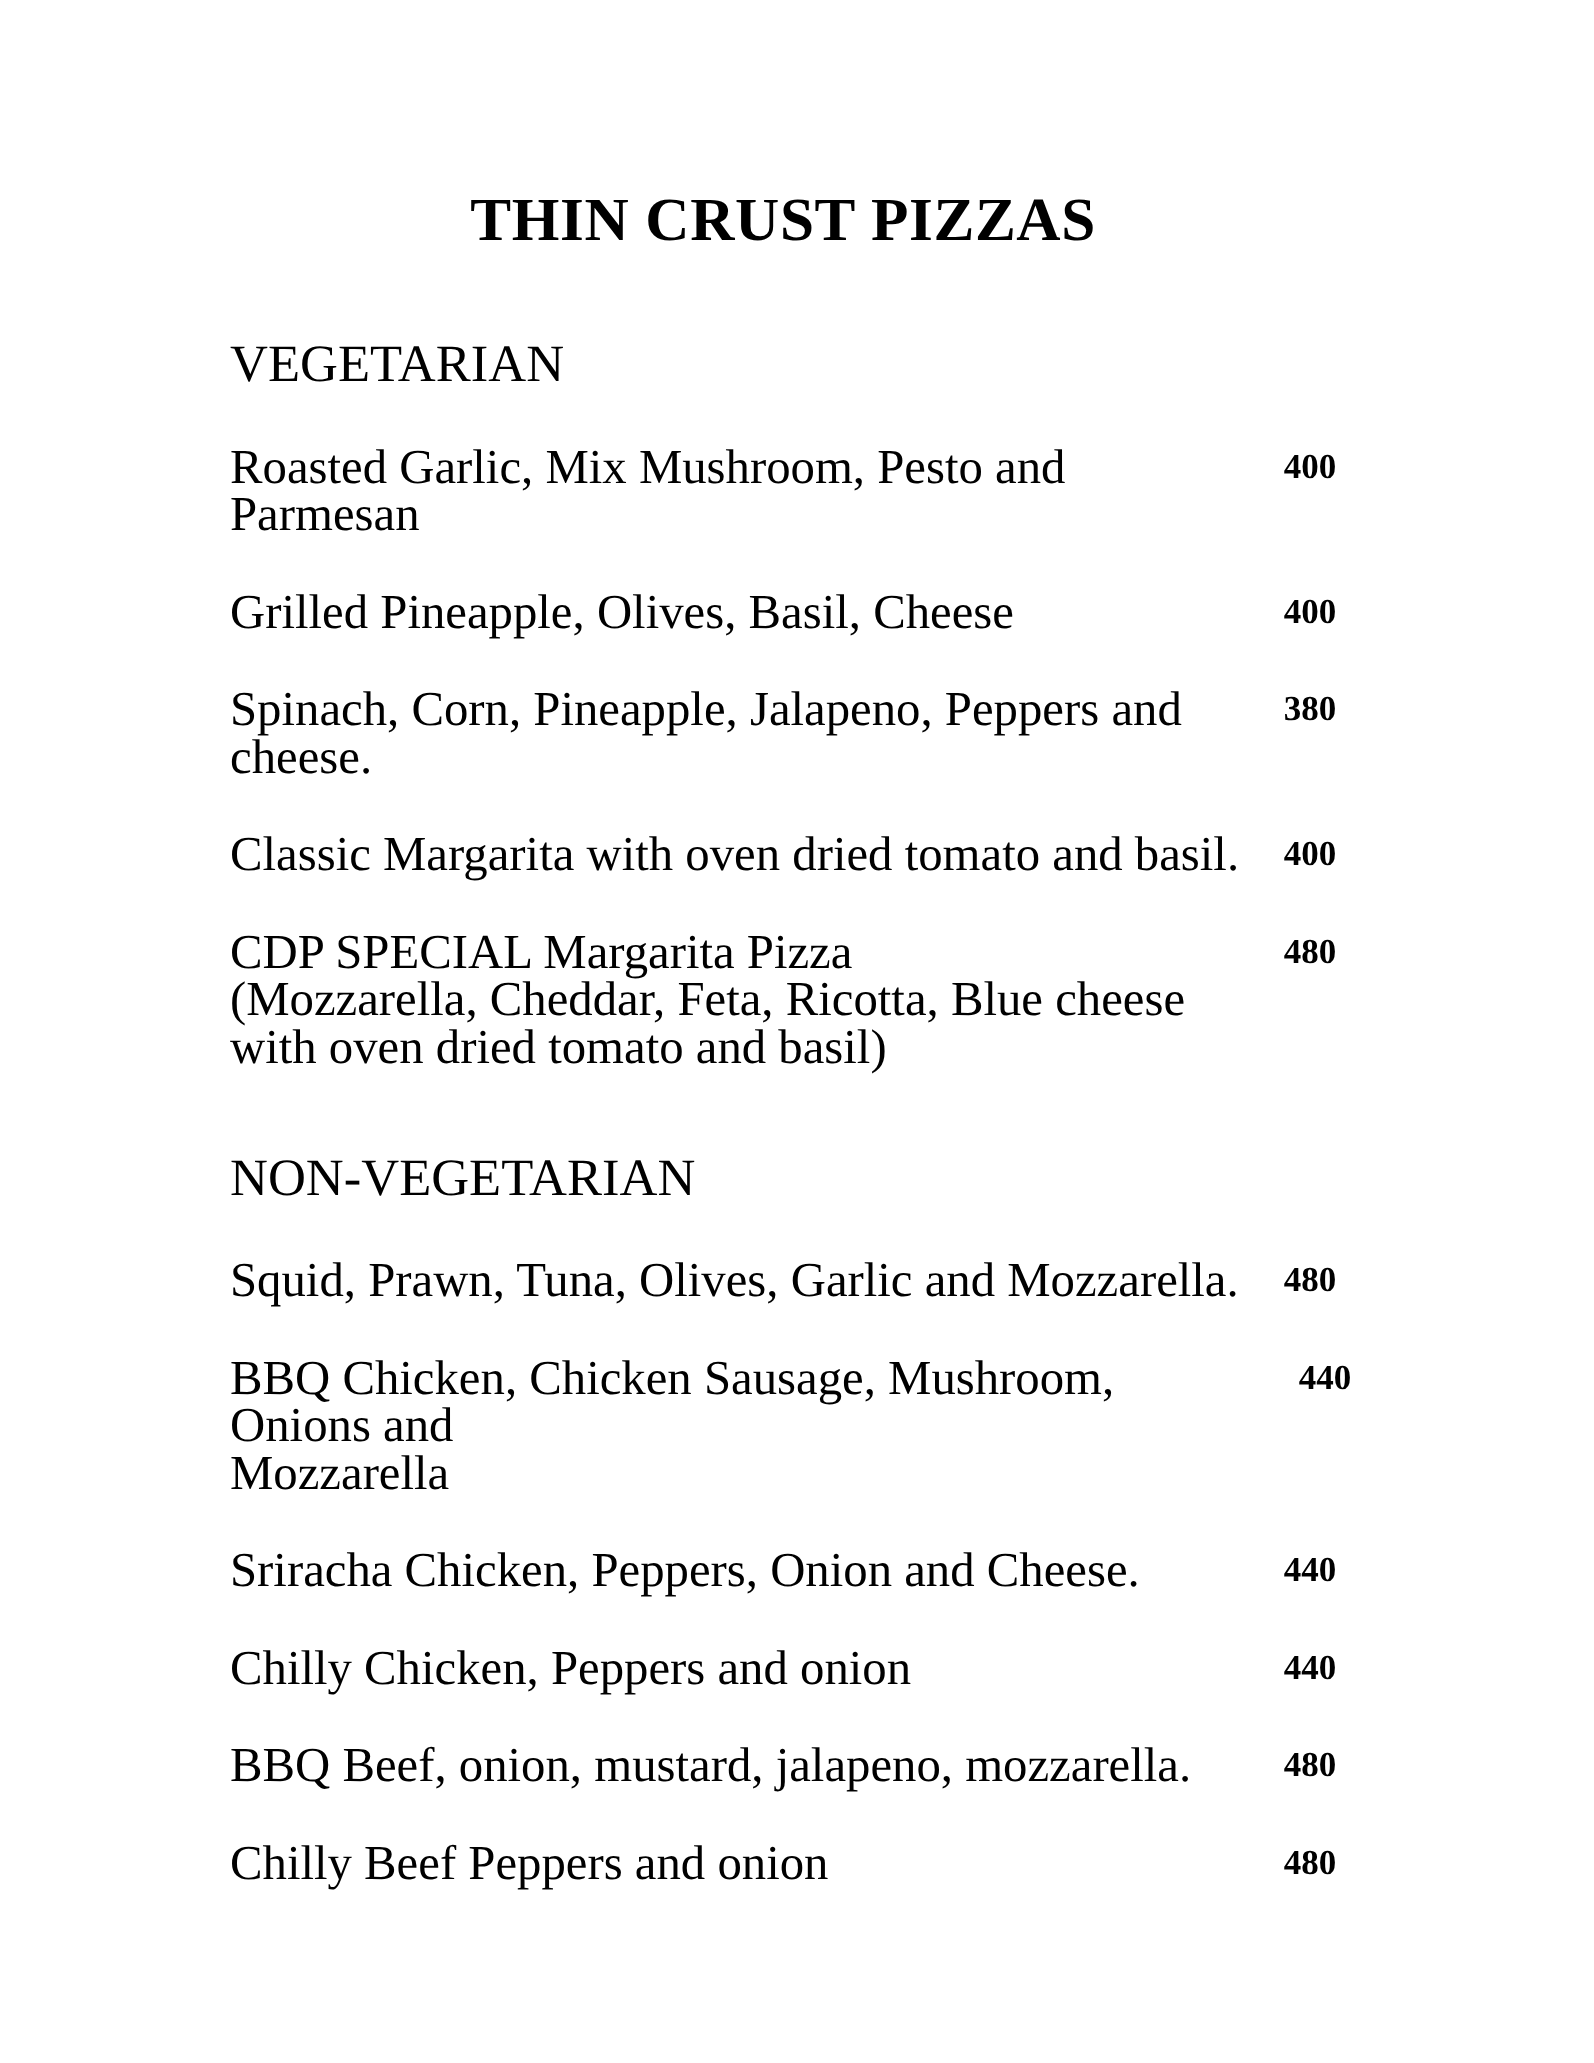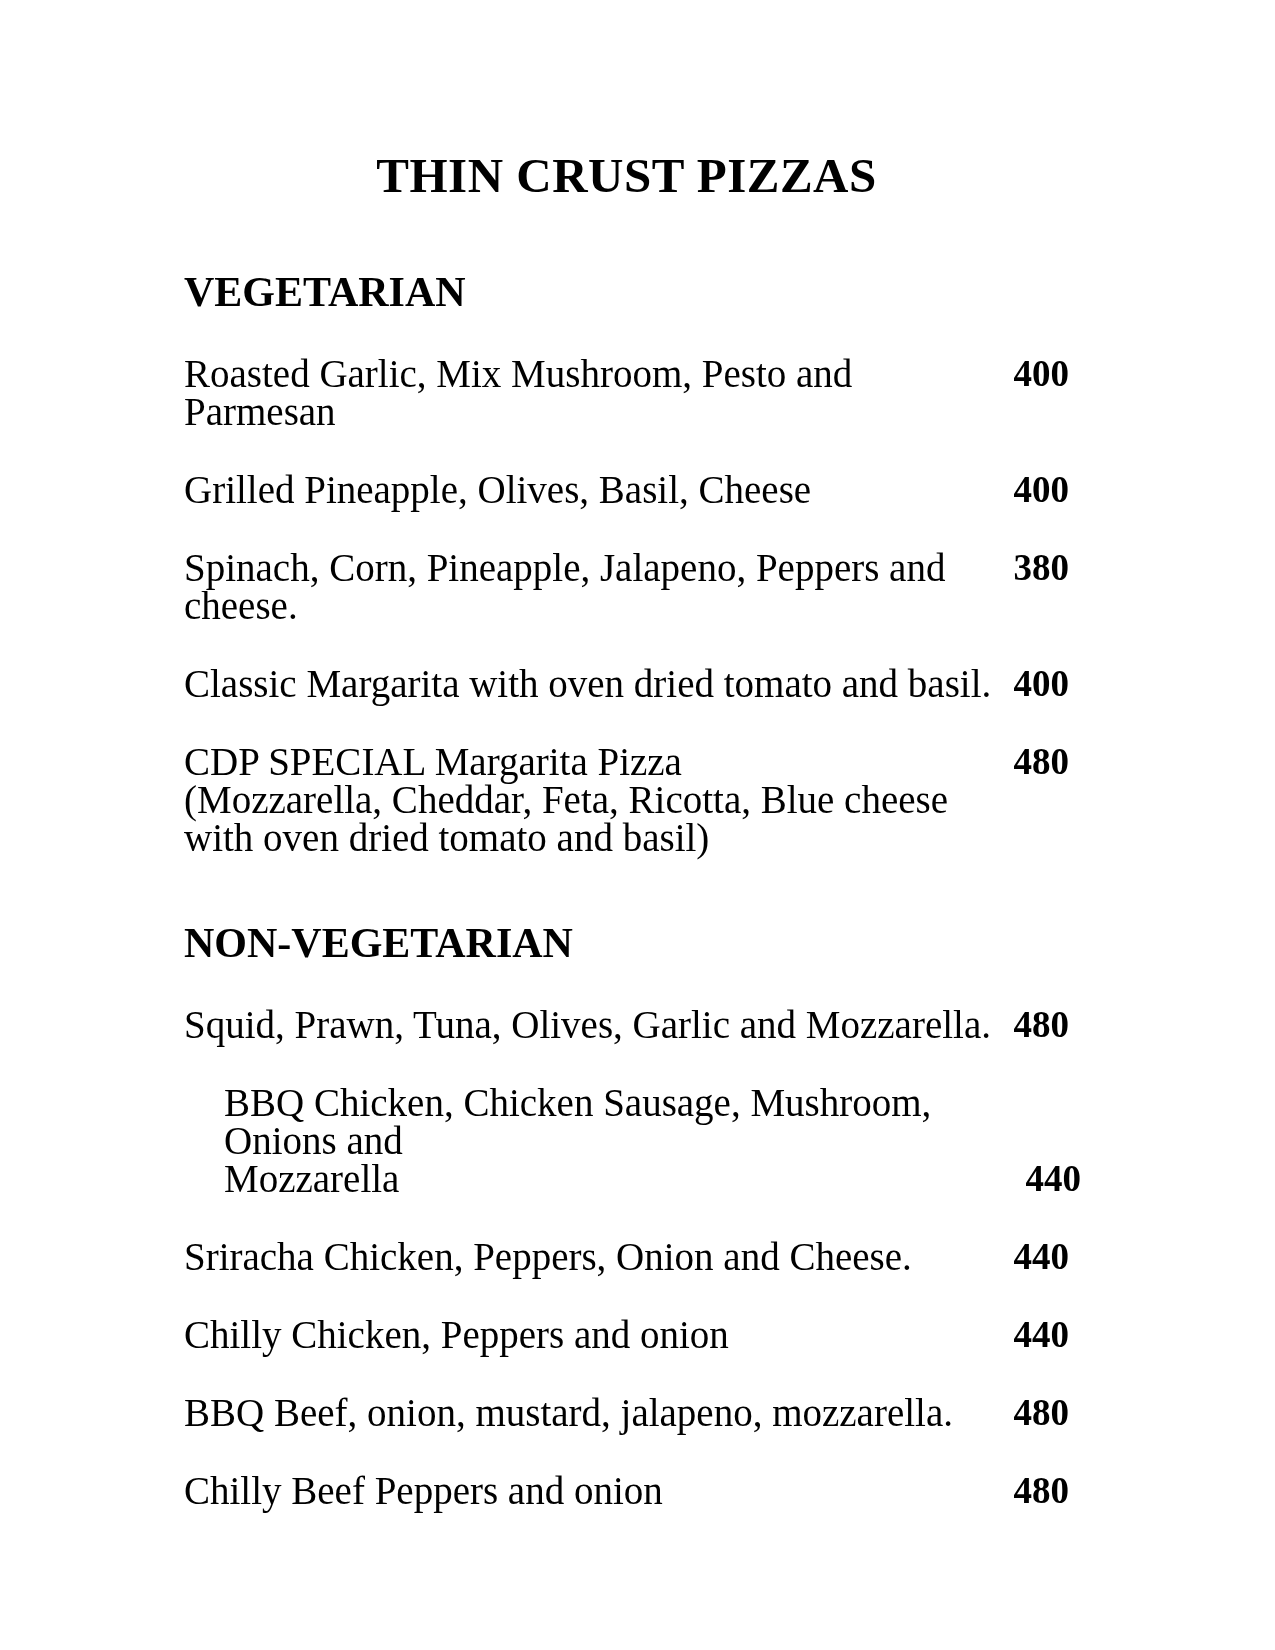--- a/index.html
+++ b/index.html
@@ -25,40 +25,38 @@
     font-size: 49px;
     line-height: 60px;
     font-weight: bold;
     text-align: center;
     letter-spacing: 0.5px;
     margin: 0;
   }
   .section-heading {
     font-size: 42px;
     line-height: 52px;
-    font-weight: bold;
+    font-weight: normal;
     margin: 60px 0 37px 0;
   }
   .menu-item {
     display: flex;
     justify-content: space-between;
     align-items: flex-start;
     margin: 0 0 40px 0;
   }
   .menu-item.price-last {
-    align-items: flex-end;
-    margin-left: 40px;
   }
   .item-name {
     font-size: 39px;
     line-height: 38px;
     font-weight: normal;
   }
   .item-price {
-    font-size: 37px;
+    font-size: 28px;
     line-height: 38px;
     font-weight: bold;
     white-space: nowrap;
     padding-left: 20px;
   }
   .menu-item.price-indent .item-price {
     transform: translateX(12px);
   }
 </style>
 </head>

